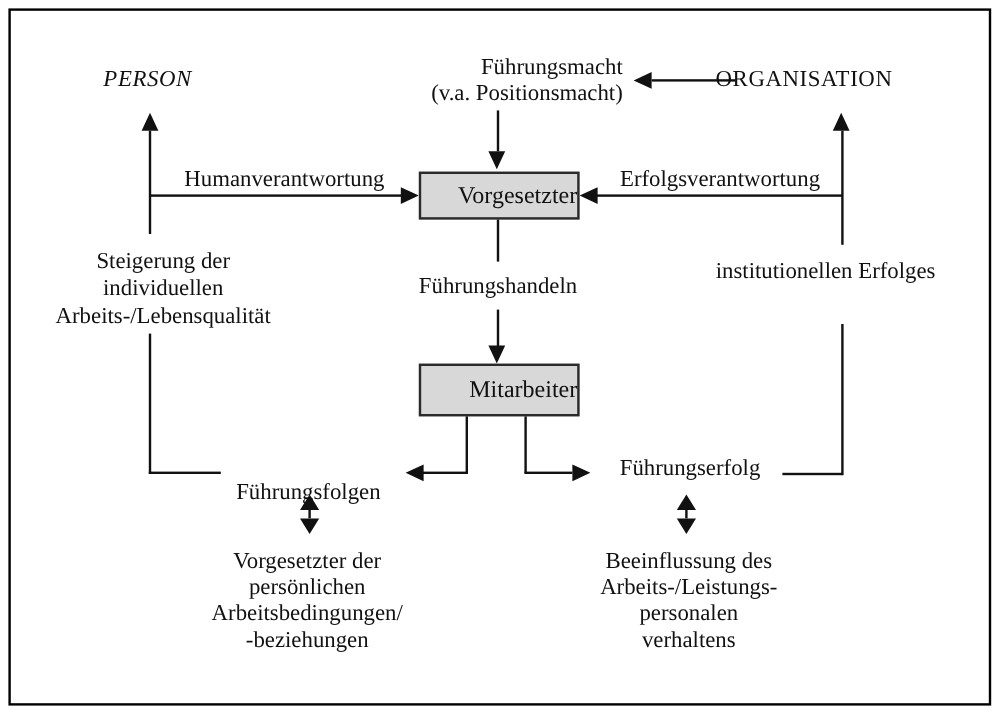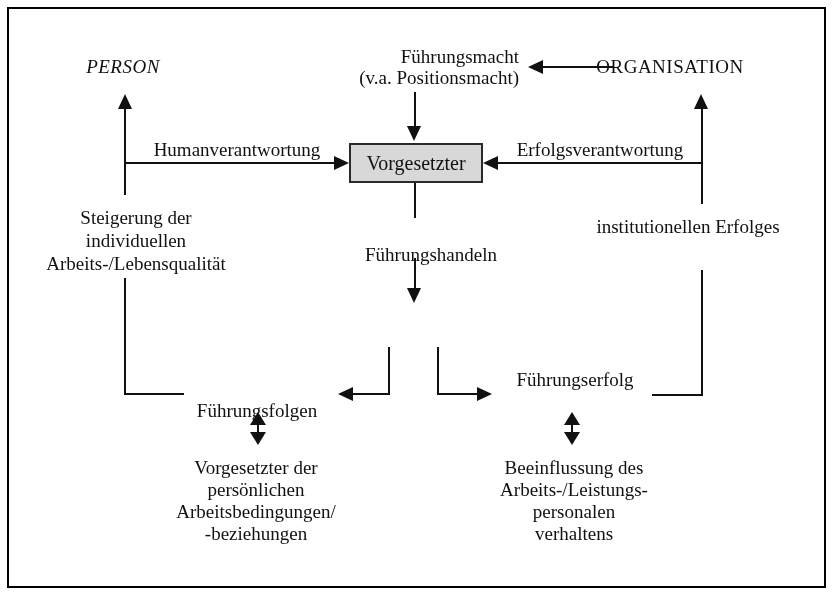--- a/index.html
+++ b/index.html
@@ -27,21 +27,21 @@
     position:absolute;
     font-size:19px;line-height:22px;
     text-align:center;
     white-space:nowrap;
   }
   .lbl.caps{font-size:19px;letter-spacing:0.5px;}
   .node{
     position:absolute;
     background:var(--box-fill);
     border:2px solid var(--box-border);
-    display:flex;align-items:center;justify-content:center;
+    display:flex;align-items:center;justify-content:flex-end;
     font-size:20px;
     box-sizing:border-box;
   }
   .line{position:absolute;background:var(--line);}
   .ah{position:absolute;width:0;height:0;}
   .ah.up{border-left:7px solid transparent;border-right:7px solid transparent;border-bottom:15px solid var(--line);}
   .ah.down{border-left:7px solid transparent;border-right:7px solid transparent;border-top:15px solid var(--line);}
   .ah.left{border-top:7px solid transparent;border-bottom:7px solid transparent;border-right:15px solid var(--line);}
   .ah.right{border-top:7px solid transparent;border-bottom:7px solid transparent;border-left:15px solid var(--line);}
   .dbl{
@@ -85,24 +85,27 @@
 
   <div class="lbl" style="left:505px;top:139px;width:190px;">Erfolgsverantwortung</div>
   <div class="line" style="left:497px;top:162px;width:205px;height:2px;"></div>
   <div class="ah left" style="left:483px;top:156px;"></div>
 
   <div class="node" style="left:349px;top:143px;width:134px;height:40px;">
     <span>Vorgesetzter</span>
   </div>
 
   <div class="line" style="left:414px;top:183px;width:2px;height:35px;"></div>
-  <div class="lbl" style="left:346px;top:228px;width:170px;margin-top:16px;">Führungshandeln</div>
+  <div class="lbl" style="left:330px;top:228px;width:170px;">Führungshandeln</div>
   <div class="line" style="left:414px;top:258px;width:2px;height:31px;"></div>
   <div class="ah down" style="left:407px;top:288px;"></div>
 
+  <div class="node" style="left:349px;top:303px;width:134px;height:44px;">
+    <span>Mitarbeiter</span>
+  </div>
 
   <div class="lbl multiline" style="left:36px;top:206px;width:200px;">
     <div>Steigerung der</div>
     <div>individuellen</div>
     <div>Arbeits-/Lebensqualität</div>
   </div>
 
   <div class="lbl" style="left:588px;top:216px;width:200px;line-height:22px;">
     <div>institutionellen Erfolges</div>
   </div>
@@ -115,21 +118,21 @@
 
   <div class="line" style="left:388px;top:347px;width:2px;height:47px;"></div>
   <div class="line" style="left:352px;top:393px;width:38px;height:2px;"></div>
   <div class="ah left" style="left:338px;top:387px;"></div>
 
   <div class="line" style="left:437px;top:347px;width:2px;height:47px;"></div>
   <div class="line" style="left:437px;top:393px;width:40px;height:2px;"></div>
   <div class="ah right" style="left:477px;top:387px;"></div>
 
   <div class="lbl" style="left:187px;top:400px;width:140px;">Führungsfolgen</div>
-  <div class="lbl" style="left:505px;top:369px;width:140px;">Führungserfolg</div>
+  <div class="lbl" style="left:505px;top:380px;width:140px;">Führungserfolg</div>
 
   <div class="dbl" style="left:249px;top:412px;">
     <div class="tri-up"></div>
     <div class="stem"></div>
     <div class="tri-down"></div>
   </div>
   <div class="dbl" style="left:563px;top:412px;">
     <div class="tri-up"></div>
     <div class="stem"></div>
     <div class="tri-down"></div>

